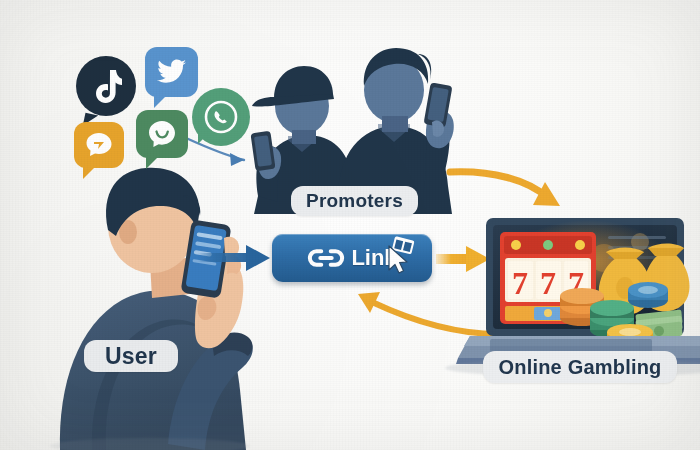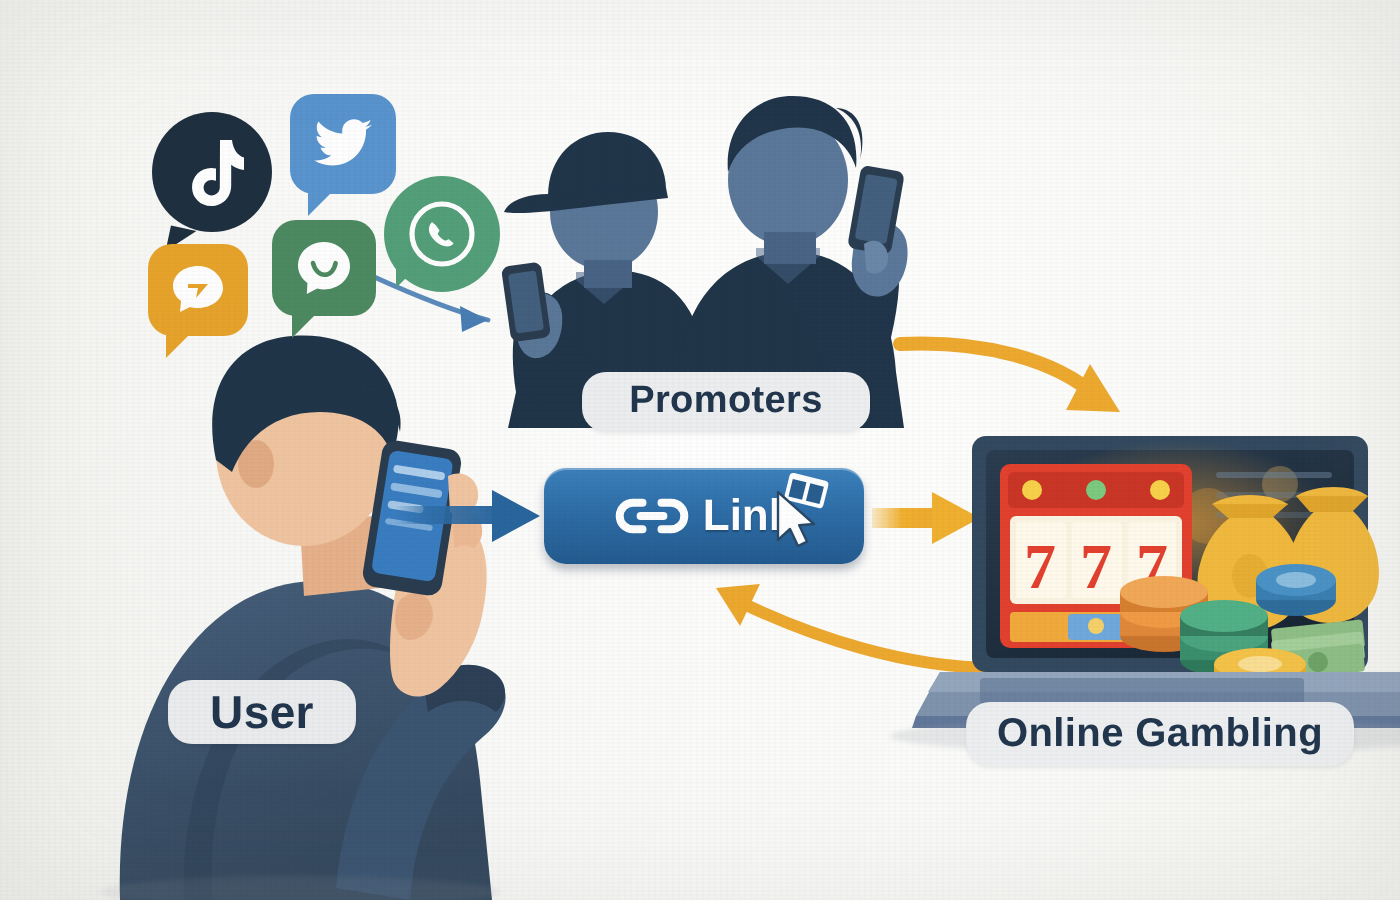--- a/index.html
+++ b/index.html
@@ -44,21 +44,21 @@
     justify-content: center;
     background: #eceef0;
     border-radius: 12px;
     color: #22374e;
     font-weight: bold;
     letter-spacing: .2px;
     box-shadow: 0 1px 2px rgba(0,0,0,.07);
     white-space: nowrap;
   }
   #label-user      { left: 84px;  top: 340px; width: 94px;  height: 32px; font-size: 23px; }
-  #label-promoters { left: 291px; top: 186px; width: 144px; height: 30px; font-size: 19px; }
+  #label-promoters { left: 291px; top: 186px; width: 127px; height: 30px; font-size: 19px; }
   #label-gambling  { left: 483px; top: 351px; width: 194px; height: 32px; font-size: 20px; }
 
   
   #link-button {
     position: absolute;
     left: 272px; top: 234px;
     width: 160px; height: 48px;
     border-radius: 11px;
     background: linear-gradient(180deg, #3c81bd 0%, #2f6ea8 45%, #245c90 100%);
     box-shadow: 0 3px 5px rgba(20,40,60,.28), inset 0 1px 0 rgba(255,255,255,.32);

